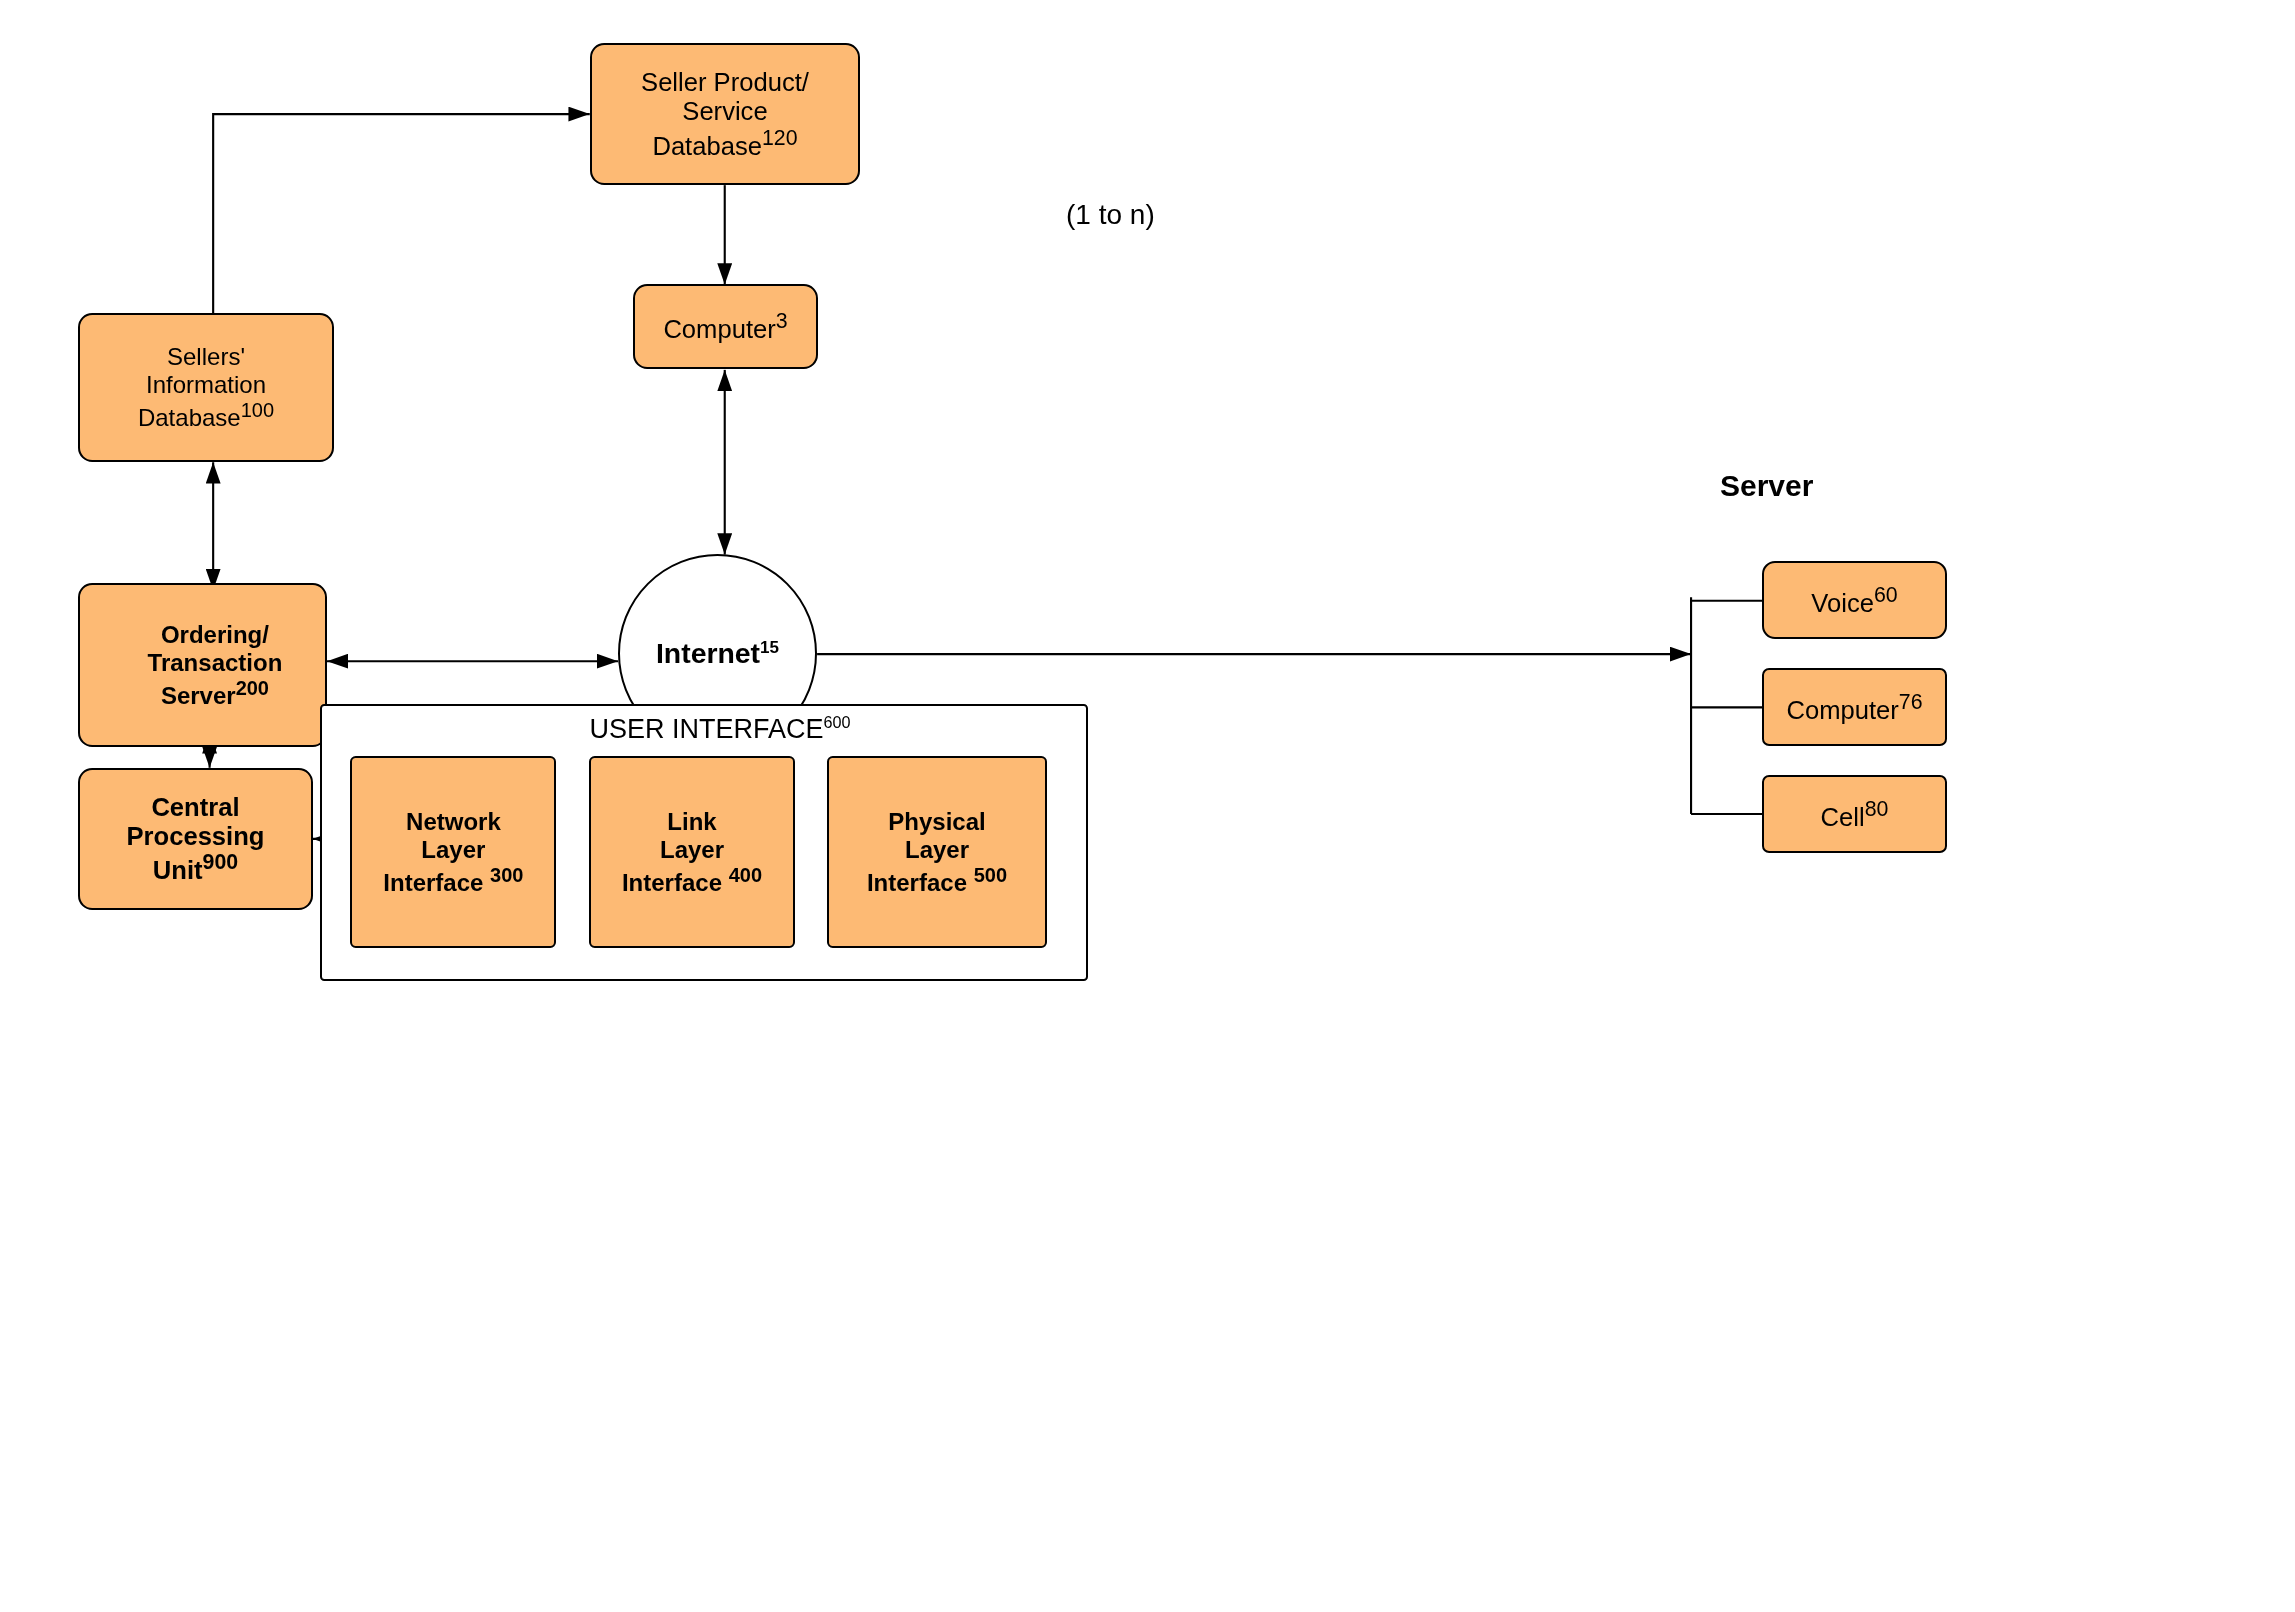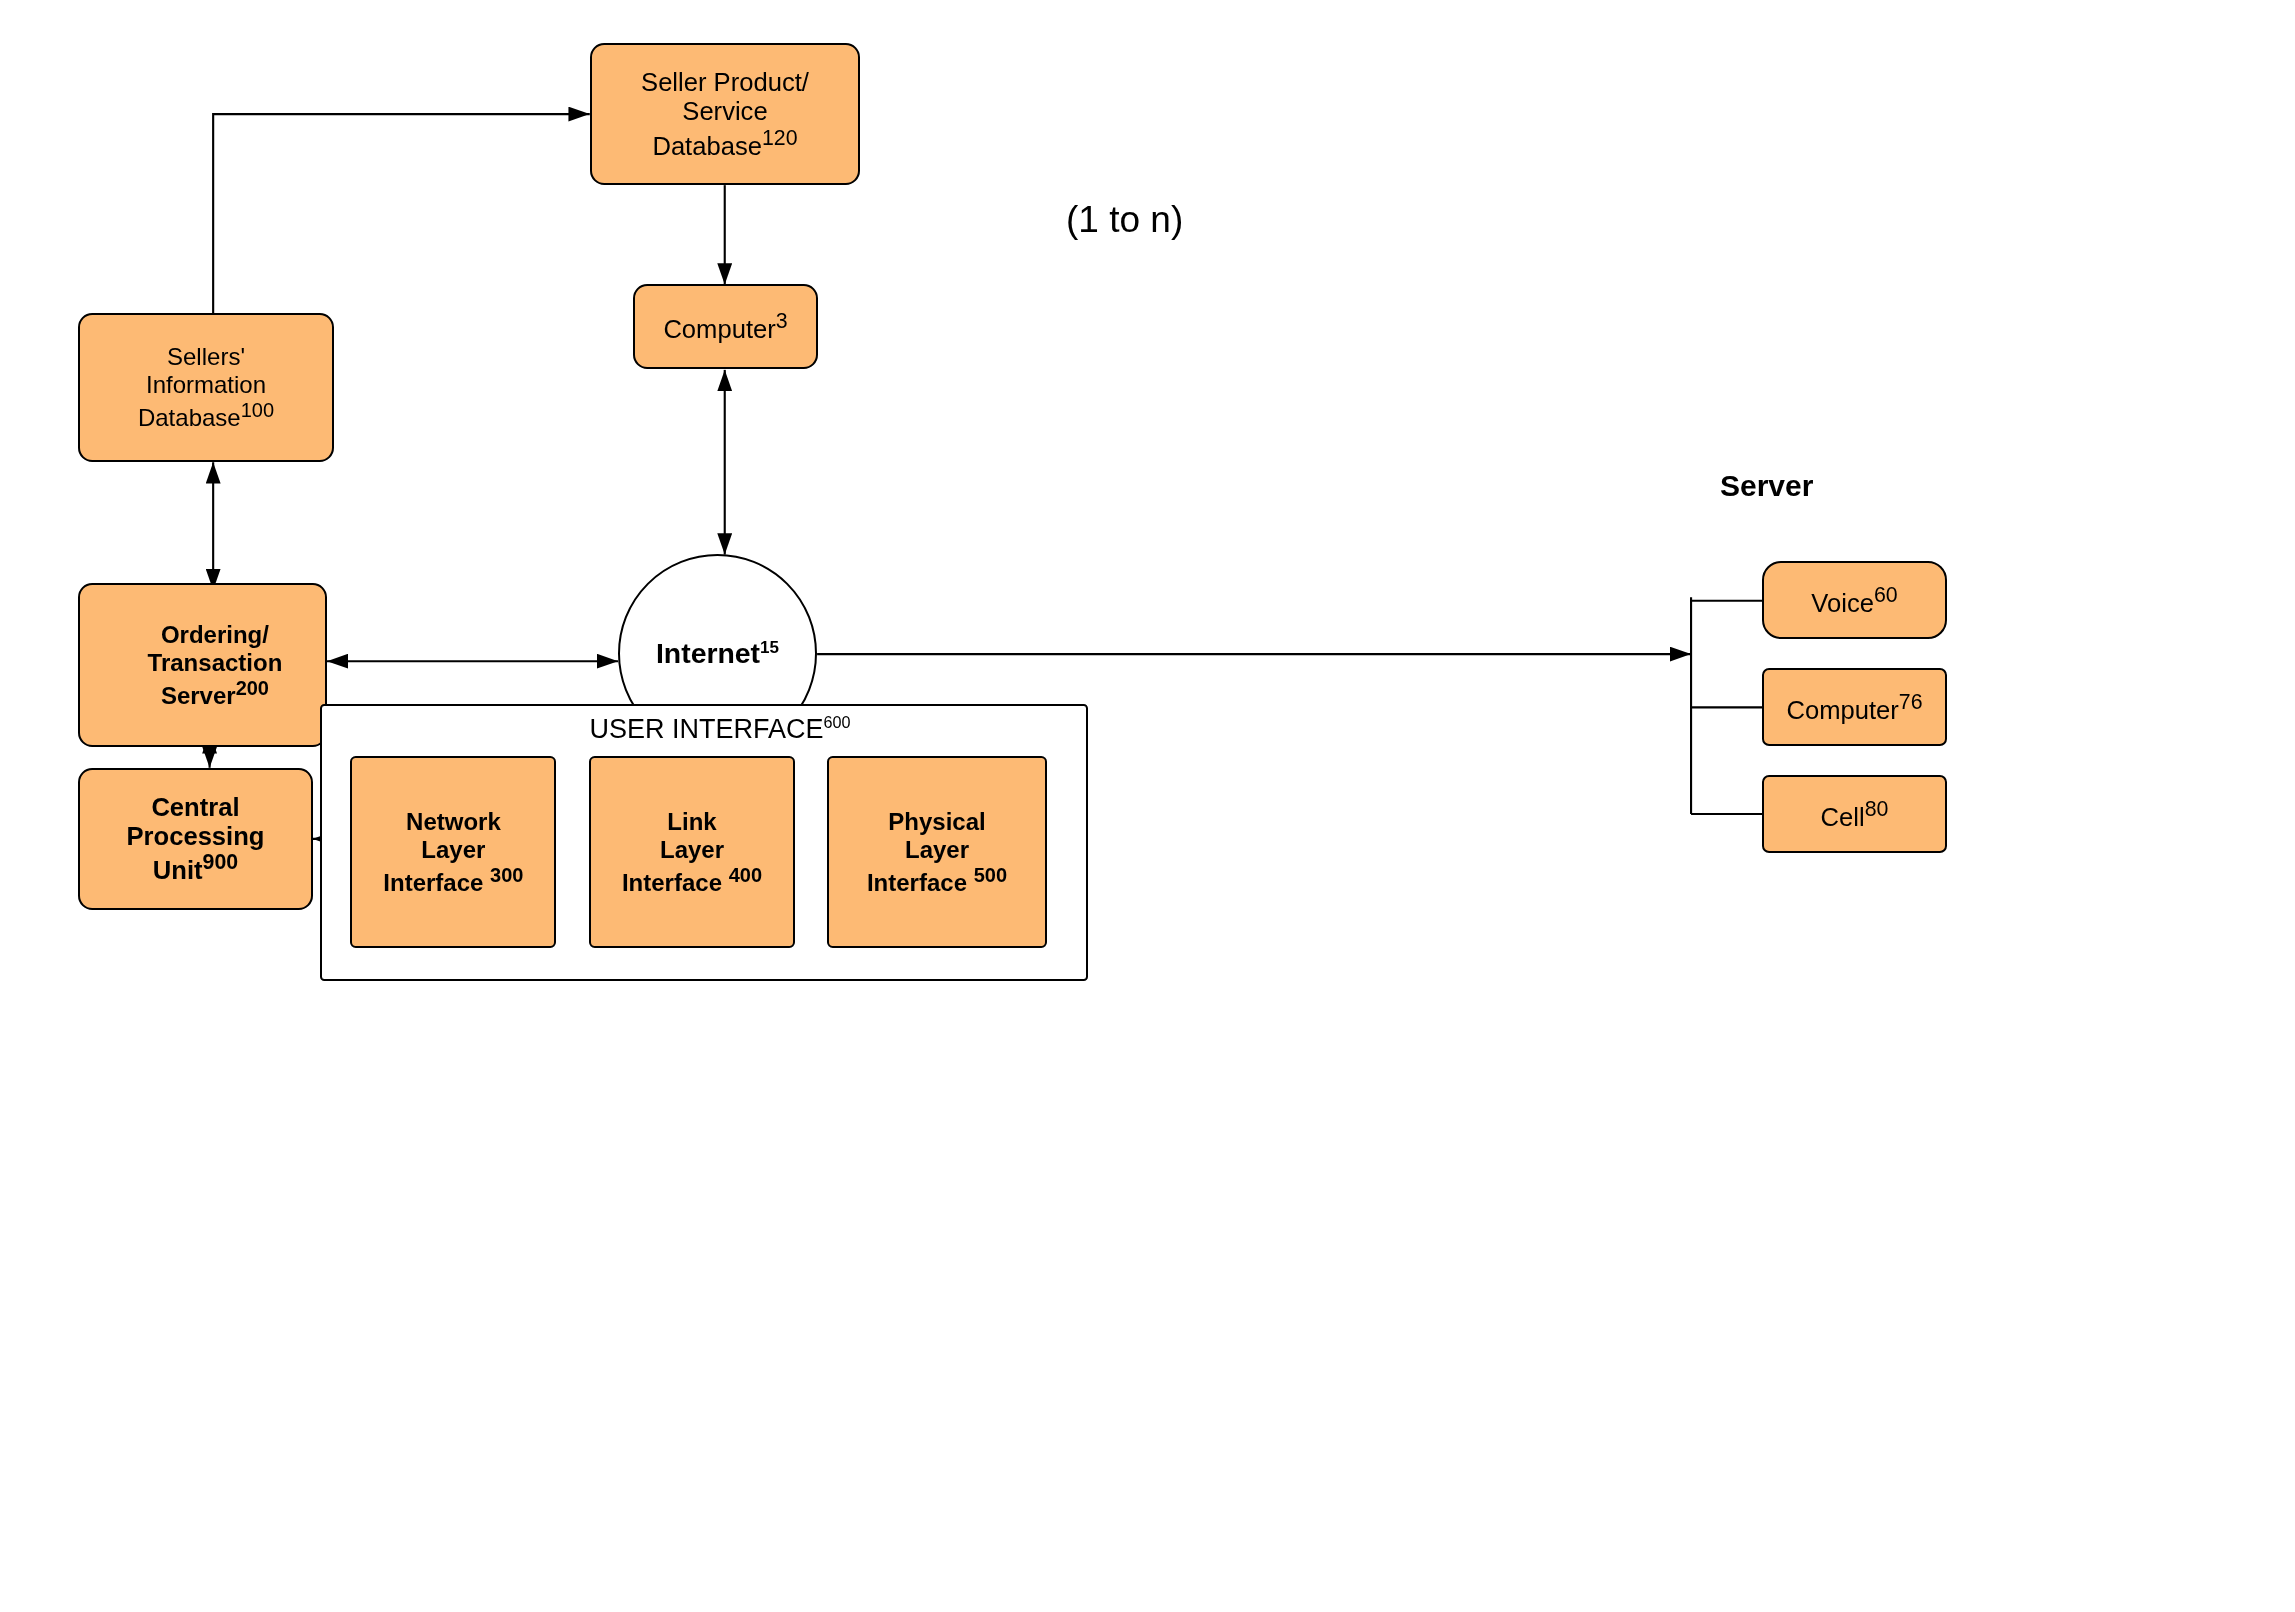--- a/index.html
+++ b/index.html
@@ -158,33 +158,33 @@
 
     <div class="box bold-text" style="left:267px; top:50px; width:206px; height:192px; border-radius:5.7px; font-size:24px;">
       <span><b>Link<br>Layer<br>Interface <sup>400</sup></b></span>
     </div>
 
     <div class="box bold-text" style="left:505px; top:50px; width:220px; height:192px; border-radius:5.7px; font-size:24px;">
       <span><b>Physical<br>Layer<br>Interface <sup>500</sup></b></span>
     </div>
   </div>
 
-  <div class="box rounded" style="left:1762px; top:561px; width:185px; height:78px; font-size:25.6px; border-radius:19px;">
+  <div class="box rounded" style="left:1762px; top:561px; width:185px; height:78px; font-size:25.6px; border-radius:13px;">
     <span>Voice<sup>60</sup></span>
   </div>
 
   <div class="box rounded" style="left:1762px; top:668px; width:185px; height:78px; font-size:25.6px; border-radius:7.1px;">
     <span>Computer<sup>76</sup></span>
   </div>
 
   <div class="box rounded" style="left:1762px; top:775px; width:185px; height:78px; font-size:25.6px; border-radius:7.1px;">
     <span>Cell<sup>80</sup></span>
   </div>
 
-  <div class="label" style="left:1066px; top:199px; font-size:37px;">
+  <div class="label" style="left:1066px; top:199px; font-size:28px;">
     <span>(1 to n)</span>
   </div>
 
   <div class="label bold" style="left:1720px; top:469px; font-size:30px; font-weight:bold;">
     <span>Server</span>
   </div>
 
 </div>
 
 

